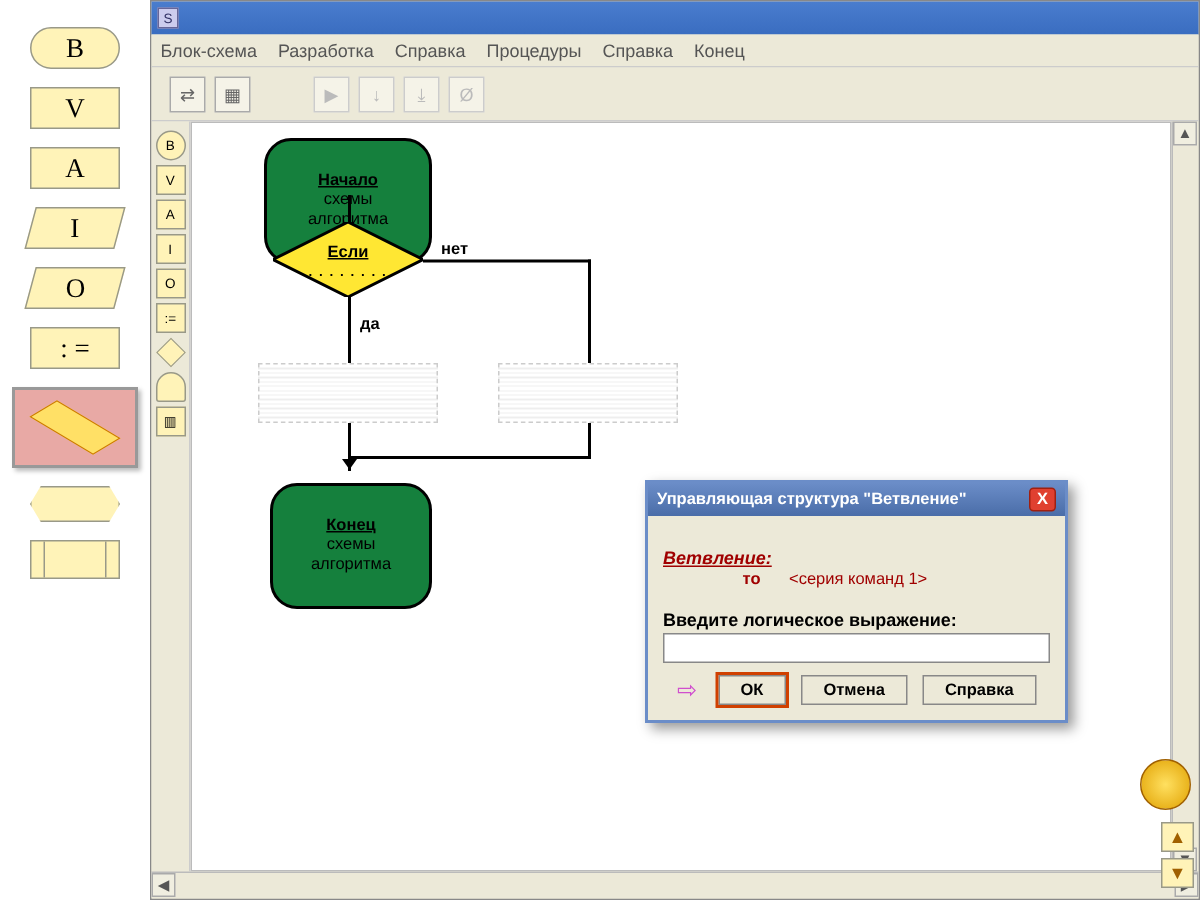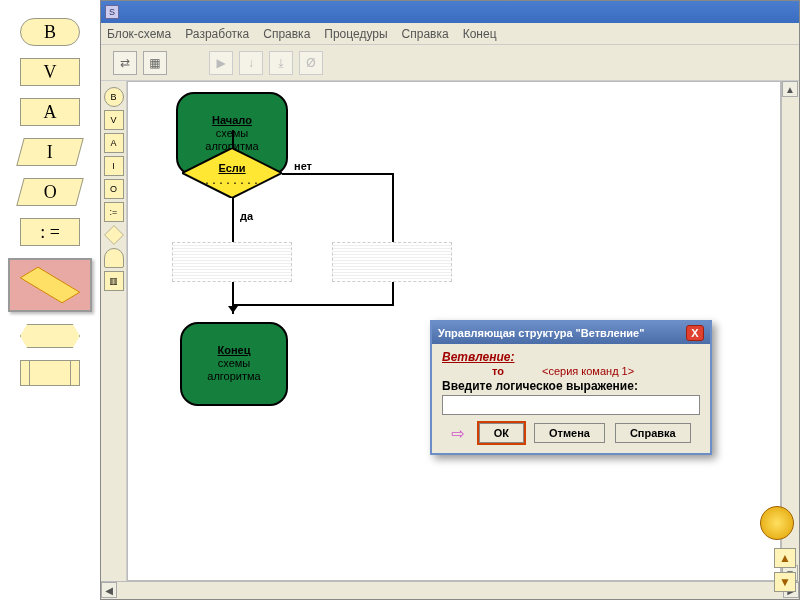--- a/index.html
+++ b/index.html
@@ -47,26 +47,26 @@
   .node-dia-dots { position:absolute; left:0; right:0; top:28px; text-align:center; font-size:9px; font-weight:bold; letter-spacing:1px; }
   .ph { position:absolute; width:120px; height:40px; background: repeating-linear-gradient(0deg,#fff,#fff 2px,#eee 2px,#eee 3px), repeating-linear-gradient(90deg,transparent,transparent 2px,#eee 2px,#eee 3px); border:1px dashed #ccc; }
   .edge-label { position:absolute; font-size:11px; font-weight:bold; }
   .conn { position:absolute; background:#000; }
   .arrow { position:absolute; width:0; height:0; }
   
   
   .dialog { position:absolute; left:430px; top:320px; width:282px; background:#ece9d8; border:2px solid #6b8dc8; box-shadow: 4px 4px 8px rgba(0,0,0,.4); font-size:12px; }
   .dlg-title { height:22px; background:linear-gradient(#6b8dc8,#4a6da8); color:#fff; display:flex; align-items:center; padding:0 6px; font-weight:bold; font-size:11px; }
   .dlg-close { margin-left:auto; width:18px; height:16px; background:#e04030; color:#fff; border:1px solid #a02010; border-radius:3px; display:flex; align-items:center; justify-content:center; font-weight:bold; cursor:pointer; font-size:11px; }
-  .dlg-body { padding:6px 10px 10px; }
+  .dlg-body { padding:21px 10px 10px; }
   .dlg-body .hd { color:#a00000; font-weight:bold; font-style:italic; text-decoration:underline; }
   .dlg-body .kw { color:#a00000; font-weight:bold; display:inline-block; width:50px; }
   .dlg-body .arg { color:#a00000; }
   .dlg-body .line { margin-left:30px; font-size:11px; line-height:1.4; }
-  .dlg-label { font-weight:bold; margin-top:0; }
+  .dlg-label { font-weight:bold; margin-top:12px; }
   .dlg-input { width:100%; height:20px; border:1px solid #888; background:#fff; margin-top:2px; }
   .dlg-buttons { display:flex; gap:10px; justify-content:center; margin-top:8px; align-items:center; }
   .dlg-btn { padding:3px 14px; border:1px solid #888; background:#ece9d8; font-size:11px; font-weight:bold; cursor:pointer; }
   .dlg-btn.primary { outline:2px solid #d04000; }
   .ptr-icon { color:#d04fce; font-size:16px; margin-right:4px; }
   
   
   .navdn { position:absolute; right:4px; width:22px; height:20px; background:#fff3b8; border:1px solid #998; display:flex; align-items:center; justify-content:center; cursor:pointer; font-size:12px; color:#a06000; }
   .smiley { position:absolute; right:6px; bottom:60px; width:34px; height:34px; border-radius:50%; background:radial-gradient(#ffe060,#e0a000); border:1px solid #a06000; }
 </style>
@@ -180,21 +180,21 @@
   </div>
 </div>
 
 <div class="dialog">
   <div class="dlg-title">
     <span>Управляющая структура  "Ветвление"</span>
     <div class="dlg-close">X</div>
   </div>
   <div class="dlg-body">
     <div class="hd">Ветвление:</div>
-    <div class="line"><span class="kw" style="margin-left:20px;">то</span><span class="arg">&lt;серия команд 1&gt;</span></div>
+    <div class="line"><span class="kw" style="margin-left:4px;text-align:center;">то</span><span class="arg">&lt;серия команд 1&gt;</span></div>
     <div class="dlg-label">Введите логическое выражение:</div>
     <input class="dlg-input" value="" style="">
     <div class="dlg-buttons">
       <span class="ptr-icon">⇨</span>
       <button class="dlg-btn primary">ОК</button>
       <button class="dlg-btn">Отмена</button>
       <button class="dlg-btn">Справка</button>
     </div>
   </div>
 </div>

